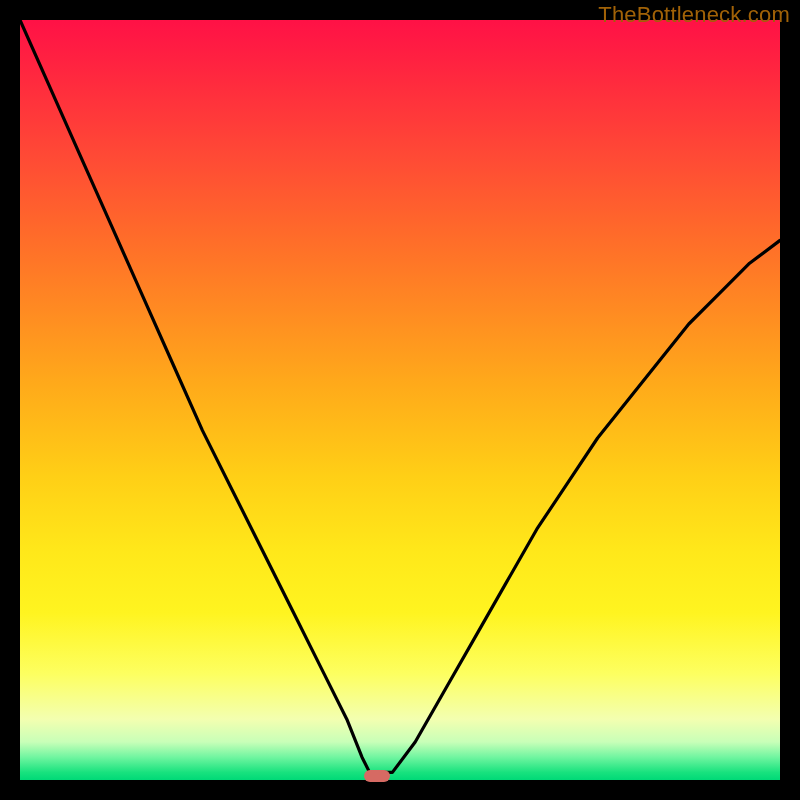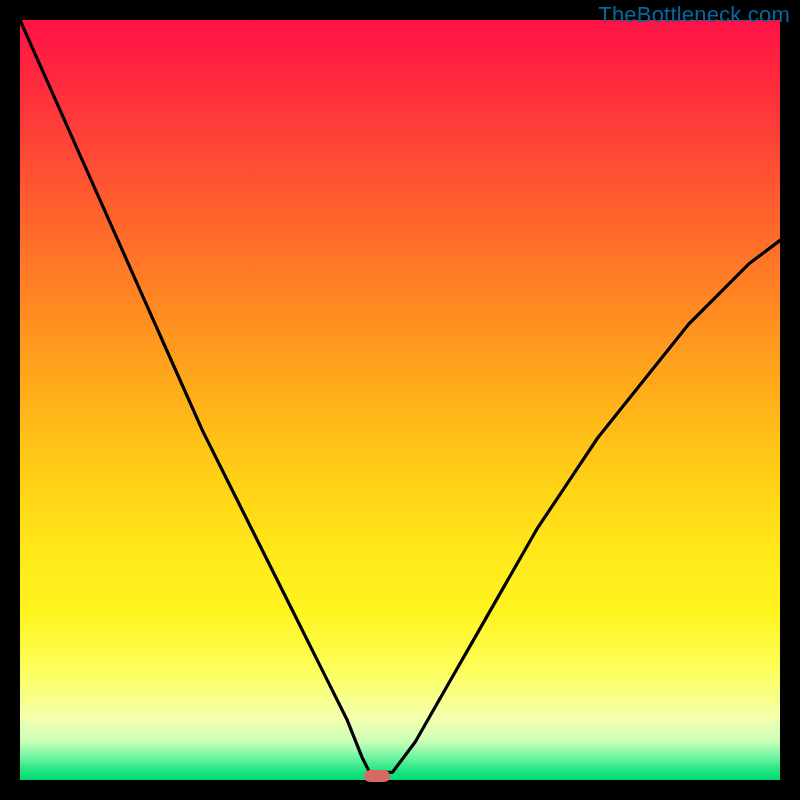--- a/index.html
+++ b/index.html
@@ -38,21 +38,21 @@
       #c8ffb8 95%,
       #70f5a0 97%,
       #18e27e 99%,
       #00d977 100%
     );
   }
   .watermark {
     position: absolute;
     top: 2px;
     right: 10px;
-    color: #0369a1;
+    color: #a16207;
     font-size: 22px;
     font-weight: 500;
     letter-spacing: 0.2px;
     z-index: 5;
   }
   svg.curve {
     position: absolute;
     left: 0;
     top: 0;
     width: 760px;

